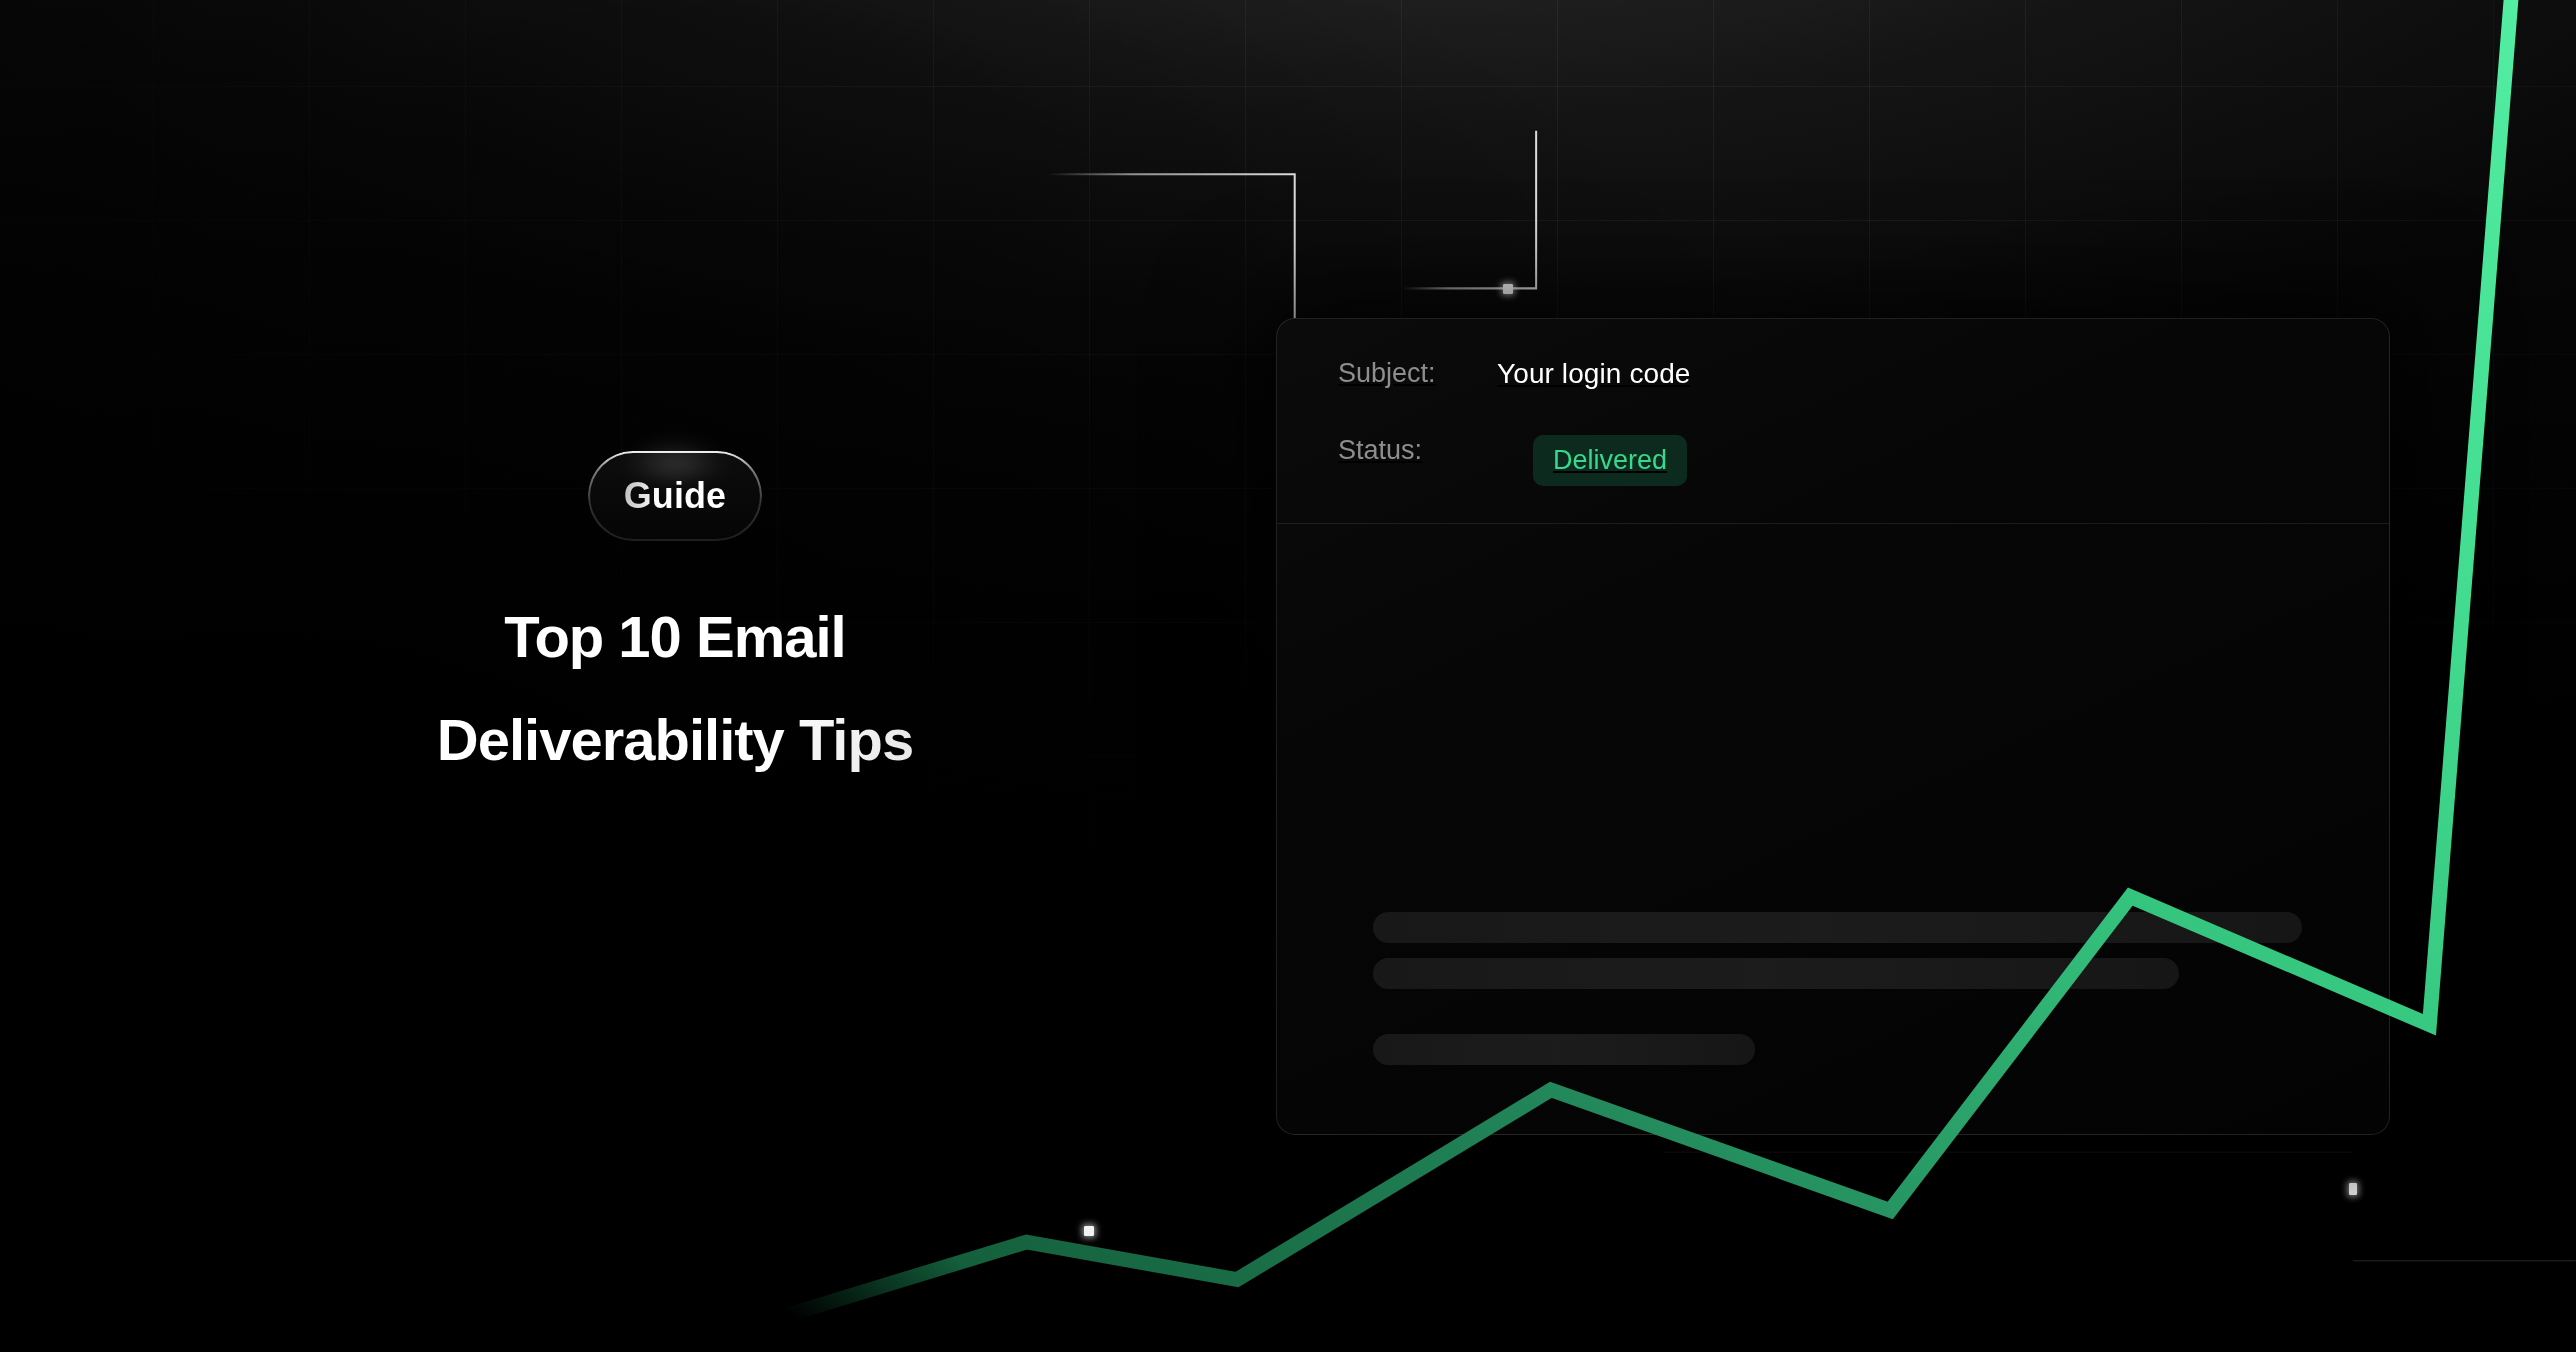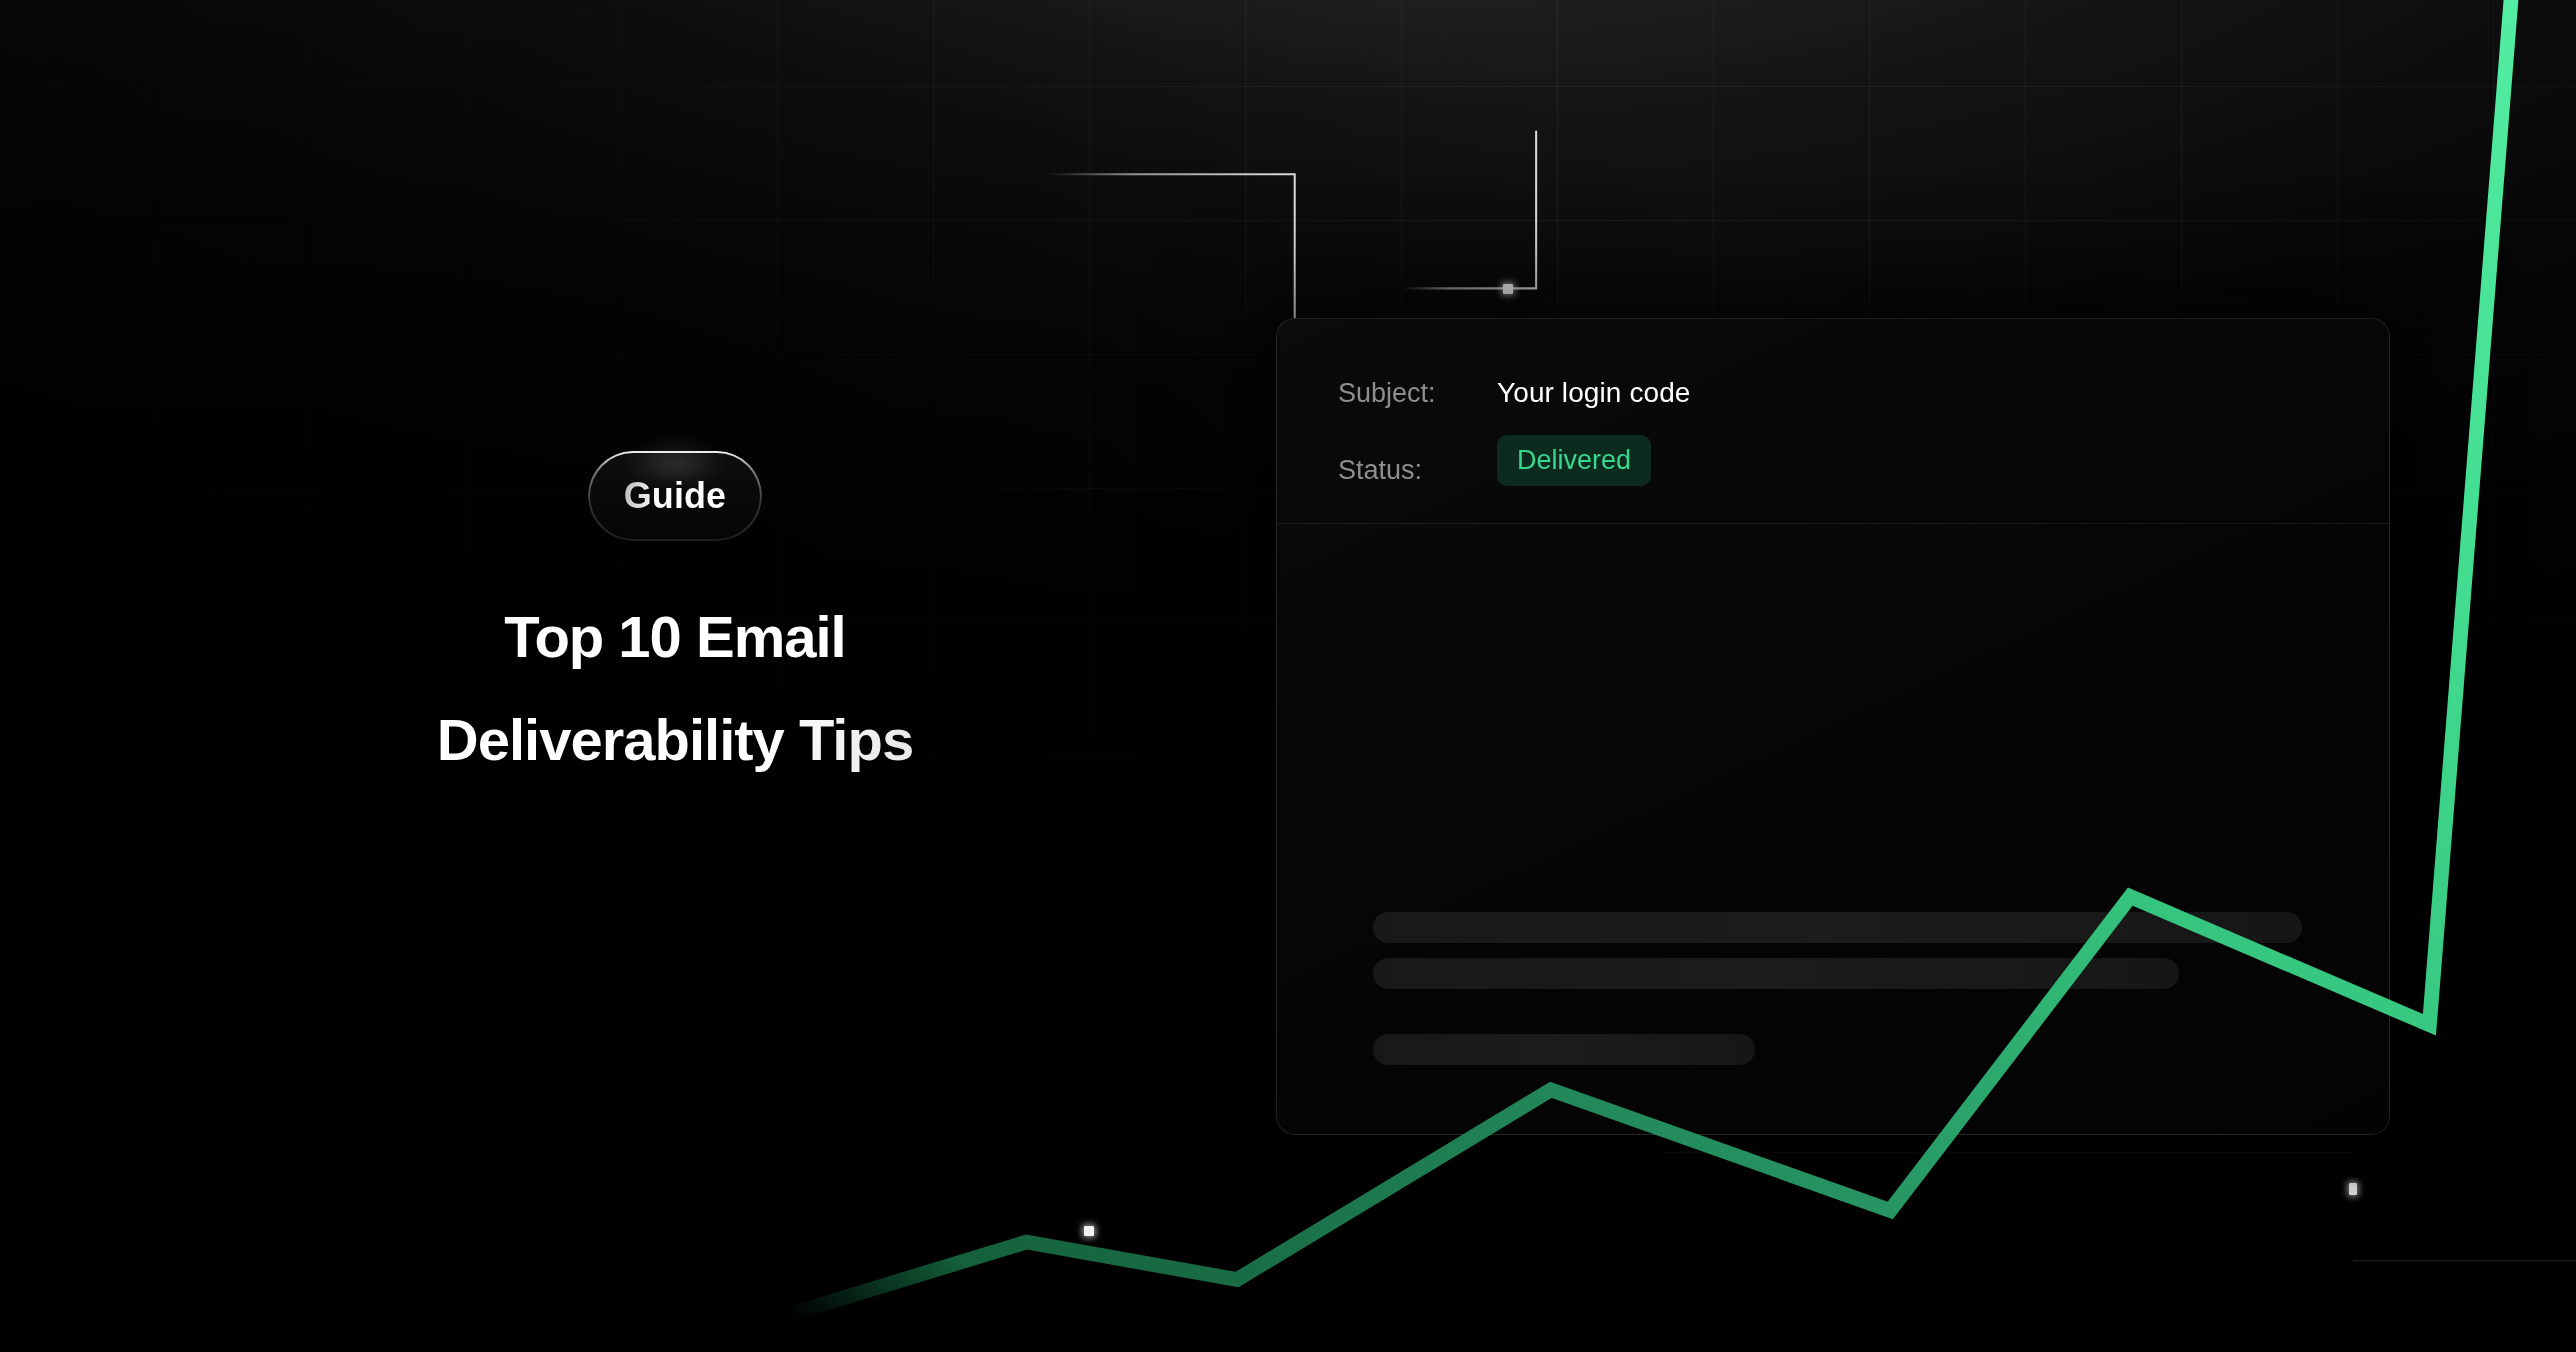--- a/index.html
+++ b/index.html
@@ -93,23 +93,23 @@
   
   .card {
     position:absolute; left:1276px; top:318px; width:1114px; height:817px;
     border-radius:19px;
     background:linear-gradient(155deg, #0b0b0b 0%, #060606 38%, #030303 100%);
     border:1.1px solid rgba(255,255,255,.115);
     box-shadow:0 0 94px 27px rgba(0,0,0,.65);
     overflow:hidden;
   }
   .card-head { padding:39px 0 0 0; }
-  .meta-row { display:flex; align-items:flex-end; height:51px; padding-left:61px; }
+  .meta-row { display:flex; align-items:flex-start; height:51px; padding-left:61px;text-decoration:underline; }
   .meta-row.r2 { margin-top:26px; }
-  .meta-row.r3 { margin-top:26px; }
+  .meta-row.r3 { margin-top:26px;gap:36px; }
   .meta-label { width:159px; flex:0 0 159px; font-size:27px; color:#8e8e8e; }
   .meta-value { font-size:28px; color:#ffffff; letter-spacing:0.1px; }
   .status-badge {
     display:inline-flex; align-items:center; justify-content:center;
     height:51px; padding:0 20px; border-radius:10px;
     background:#0d2a1e; font-size:27px; color:#36d98d; font-weight:400;
   }
   .card-divider { height:1.1px; background:rgba(255,255,255,.085); margin-top:37px; }
   .card-body { padding:0; position:relative; }
   .sk {

